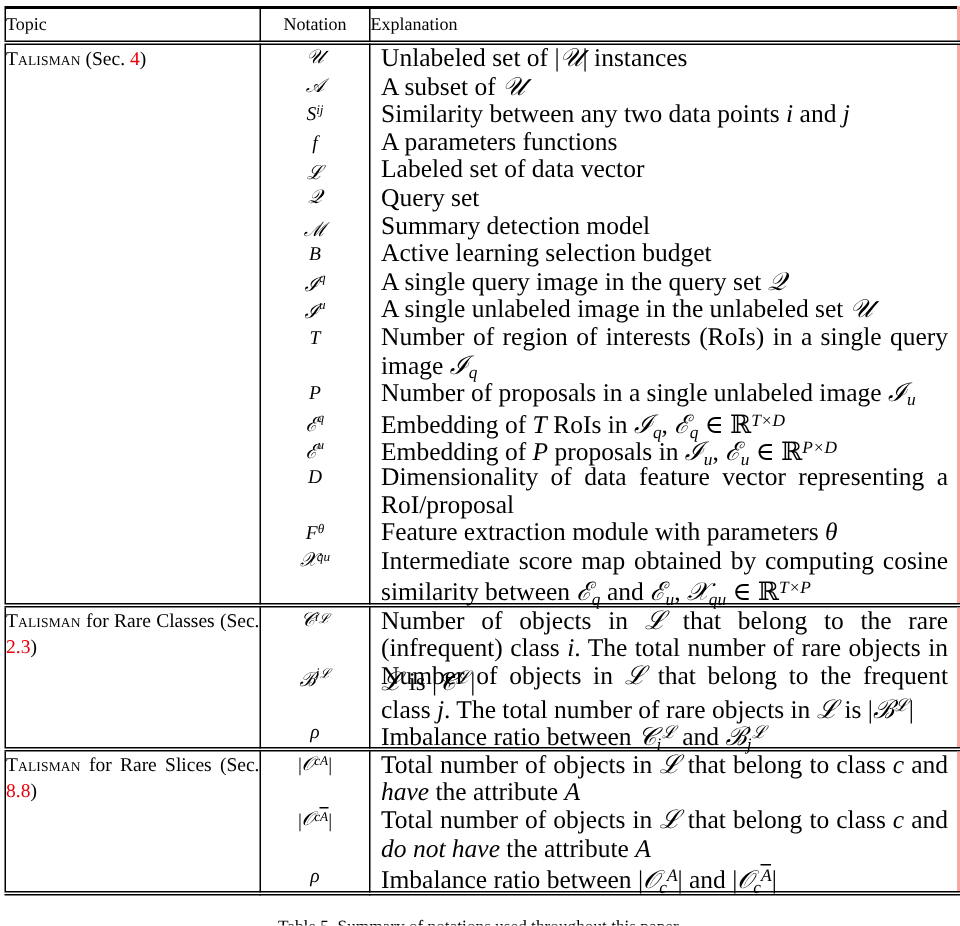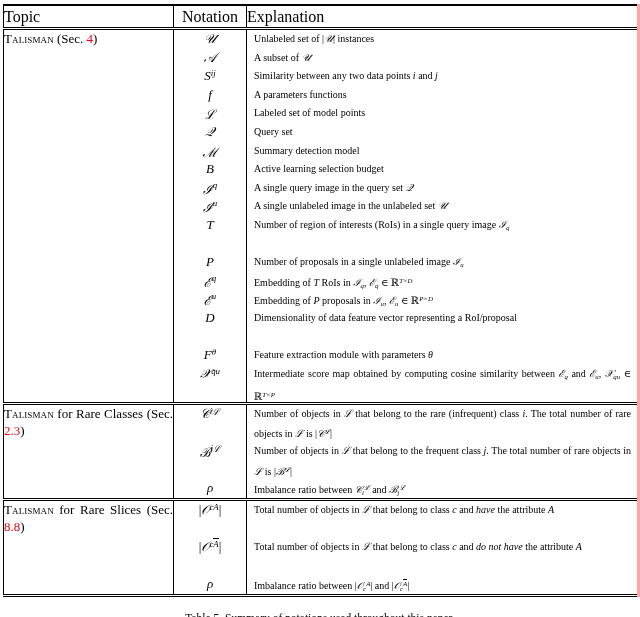--- a/index.html
+++ b/index.html
@@ -32,31 +32,31 @@
   table.notation td, table.notation th {
     vertical-align: top;
     padding: 0;
   }
 
   
   .rule-top      { border-top: 2.6px double #000; }
   .rule-double   { border-top: 3px double #000; }
 
   .outer-l { border-left: 1px solid #000; }
-  .outer-r { border-right: 5px solid #fca5a5; }
+  .outer-r { border-right: 3px solid #fca5a5; }
   .vline   { border-right: 1px solid #000; }
 
   
   col.c-topic { width: 170px; }
   col.c-nota  { width: 73px; }
   col.c-expl  { width: 393px; }
 
   
   .hdr-cell {
-    font-size: 16px;
+    font-size: 12px;
     line-height: 21px;
     padding: 2px 0 3px 6px;
   }
 
   
   .topic-cell {
     font-size: 13px;
     line-height: 17px;
     padding: 0 7px 0 7px;
     text-align: justify;
@@ -68,21 +68,21 @@
     letter-spacing: 0.1px;
   }
   .secref { color: #e8000d; }
 
   .nota-cell {
     text-align: center;
     font-size: 13px;
     padding: 0;
   }
   .expl-cell {
-    font-size: 10px;
+    font-size: 17px;
     padding: 0;
   }
 
   
   .subrow {
     box-sizing: border-box;
   }
   .sub-nota {
     display: flex;
     align-items: flex-start;
@@ -208,21 +208,21 @@
               <span class="mcal">𝒳</span>
               <sub>qu</sub>
             </div>
         </td>
 
         <td class="expl-cell outer-r">
           <div class="subrow sub-expl nojust" style="height:18.6px">Unlabeled set of |<span class="mcal">𝒰</span>| instances</div>
           <div class="subrow sub-expl nojust" style="height:18.6px">A subset of <span class="mcal">𝒰</span></div>
           <div class="subrow sub-expl nojust" style="height:18.6px">Similarity between any two data points <span class="mi">i</span> and <span class="mi">j</span></div>
           <div class="subrow sub-expl nojust" style="height:18.6px">A parameters functions</div>
-          <div class="subrow sub-expl nojust" style="height:18.6px">Labeled set of model points</div>
+          <div class="subrow sub-expl nojust" style="height:18.6px">Labeled set of data vector</div>
           <div class="subrow sub-expl nojust" style="height:18.6px">Query set</div>
           <div class="subrow sub-expl nojust" style="height:18.6px">Summary detection model</div>
           <div class="subrow sub-expl nojust" style="height:18.6px">Active learning selection budget</div>
           <div class="subrow sub-expl nojust" style="height:18.6px">A single query image in the query set <span class="mcal">𝒬</span></div>
           <div class="subrow sub-expl nojust" style="height:18.6px">A single unlabeled image in the unlabeled set <span class="mcal">𝒰</span></div>
           <div class="subrow sub-expl" style="height:37.2px">Number of region of interests (RoIs) in a single query image <span class="mcal">ℐ</span><sub>q</sub></div>
           <div class="subrow sub-expl nojust" style="height:18.6px">Number of proposals in a single unlabeled image <span class="mcal">ℐ</span><sub>u</sub></div>
           <div class="subrow sub-expl nojust" style="height:18.6px">Embedding of <span class="mi">T</span> RoIs in <span class="mcal">ℐ</span><sub>q</sub>, <span class="mcal">ℰ</span><sub>q</sub> <span class="mup">∈</span> <span class="mbb">ℝ</span><sup>T×D</sup></div>
           <div class="subrow sub-expl nojust" style="height:18.6px">Embedding of <span class="mi">P</span> proposals in <span class="mcal">ℐ</span><sub>u</sub>, <span class="mcal">ℰ</span><sub>u</sub> <span class="mup">∈</span> <span class="mbb">ℝ</span><sup>P×D</sup></div>
           <div class="subrow sub-expl" style="height:37.2px">Dimensionality of data feature vector representing a RoI/proposal</div>

